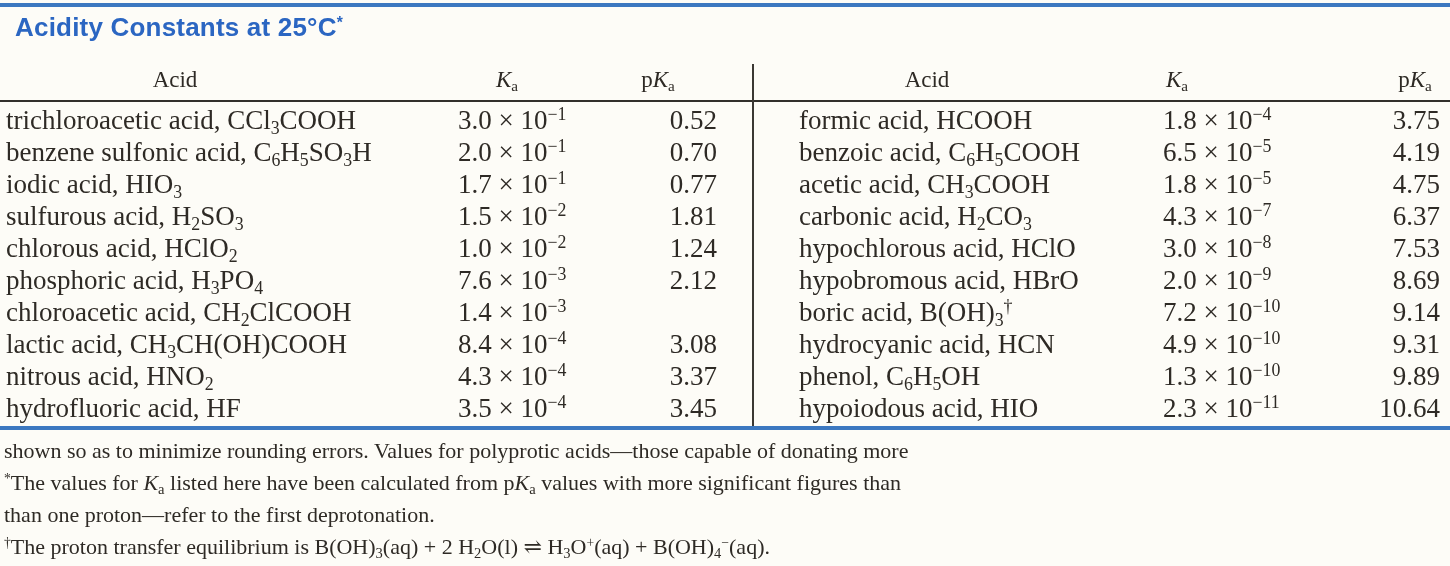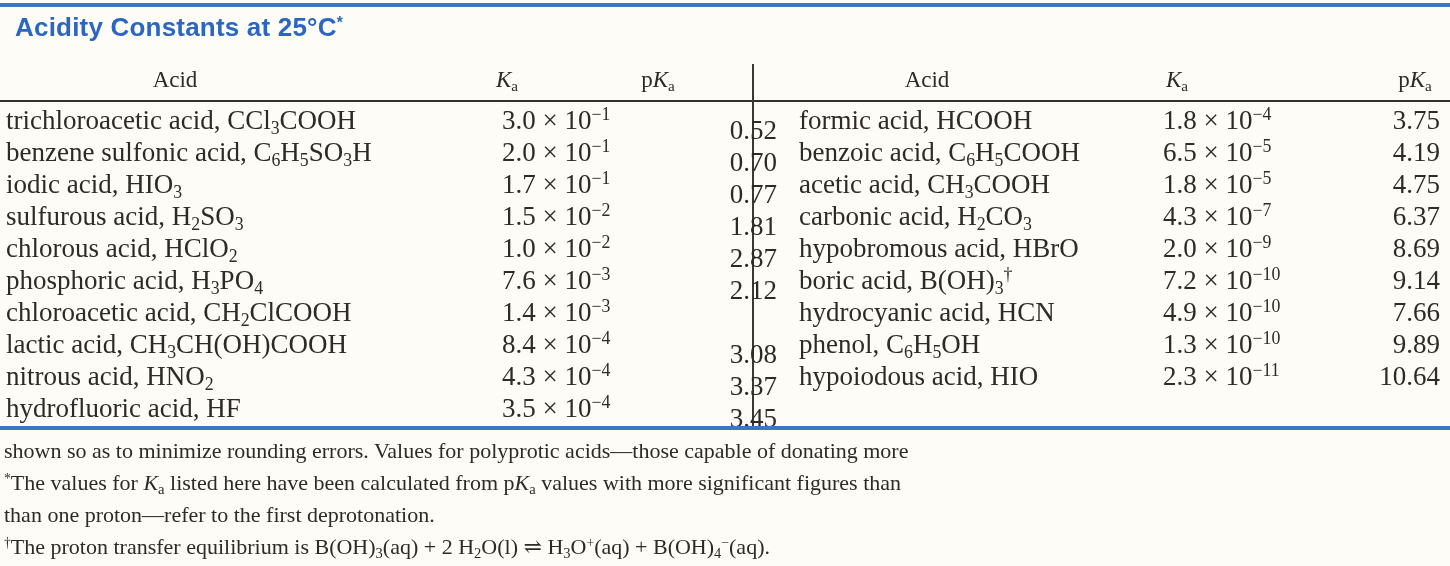--- a/index.html
+++ b/index.html
@@ -43,28 +43,28 @@
 
   .vdivider {
     position: absolute; left: 752px; top: 64px;
     width: 2px; height: 362px; background: #3b3833;
   }
 
   .tbody { position: absolute; top: 104px; font-size: 27px; }
   .tbody-left  { left: 0;     width: 753px; }
   .tbody-right { left: 753px; width: 697px; }
   .row { display: grid; height: 32px; line-height: 32px; }
-  .tbody-left  .row { grid-template-columns: 450px 165px 138px; gap: 44px; }
+  .tbody-left  .row { grid-template-columns: 450px 165px 138px; }
   .tbody-right .row { grid-template-columns: 392px 185px 120px; }
   .cell { white-space: nowrap; overflow: visible; }
   .tbody-left  .cell-acid { padding-left: 6px; }
   .tbody-right .cell-acid { padding-left: 46px; }
   .tbody-left  .cell-ka   { padding-left: 8px; }
   .tbody-right .cell-ka   { padding-left: 18px; }
-  .tbody-left  .cell-pka  { text-align: right; padding-right: 64px; margin-top: 10px; }
+  .tbody-left  .cell-pka  { text-align: right; padding-right: 36px; }
   .tbody-right .cell-pka  { text-align: right; padding-right: 10px; }
 
   sup { font-size: 66%; line-height: 0; position: relative; vertical-align: baseline; top: -0.5em; }
   sub { font-size: 66%; line-height: 0; position: relative; vertical-align: baseline; top: 0.28em; }
 
   .footnotes {
     position: absolute; left: 4px; top: 435px;
     font-size: 22px;
   }
   .fn-line { height: 32px; line-height: 32px; white-space: nowrap; }
@@ -113,21 +113,21 @@
 
       <div class="row">
         <span class="cell cell-acid">sulfurous acid, H<sub>2</sub>SO<sub>3</sub></span>
         <span class="cell cell-ka">1.5 × 10<sup>−2</sup></span>
         <span class="cell cell-pka">1.81</span>
       </div>
 
       <div class="row">
         <span class="cell cell-acid">chlorous acid, HClO<sub>2</sub></span>
         <span class="cell cell-ka">1.0 × 10<sup>−2</sup></span>
-        <span class="cell cell-pka">2.87</span>
+        <span class="cell cell-pka">1.24</span>
       </div>
 
       <div class="row">
         <span class="cell cell-acid">phosphoric acid, H<sub>3</sub>PO<sub>4</sub></span>
         <span class="cell cell-ka">7.6 × 10<sup>−3</sup></span>
         <span class="cell cell-pka">2.12</span>
       </div>
 
       <div class="row">
         <span class="cell cell-acid">chloroacetic acid, CH<sub>2</sub>ClCOOH</span>
@@ -172,37 +172,42 @@
         <span class="cell cell-ka">1.8 × 10<sup>−5</sup></span>
         <span class="cell cell-pka">4.75</span>
       </div>
 
       <div class="row">
         <span class="cell cell-acid">carbonic acid, H<sub>2</sub>CO<sub>3</sub></span>
         <span class="cell cell-ka">4.3 × 10<sup>−7</sup></span>
         <span class="cell cell-pka">6.37</span>
       </div>
 
+      <div class="row">
+        <span class="cell cell-acid">hypochlorous acid, HClO</span>
+        <span class="cell cell-ka">3.0 × 10<sup>−8</sup></span>
+        <span class="cell cell-pka">7.53</span>
+      </div>
 
       <div class="row">
         <span class="cell cell-acid">hypobromous acid, HBrO</span>
         <span class="cell cell-ka">2.0 × 10<sup>−9</sup></span>
         <span class="cell cell-pka">8.69</span>
       </div>
 
       <div class="row">
         <span class="cell cell-acid">boric acid, B(OH)<sub>3</sub><sup>†</sup></span>
         <span class="cell cell-ka">7.2 × 10<sup>−10</sup></span>
         <span class="cell cell-pka">9.14</span>
       </div>
 
       <div class="row">
         <span class="cell cell-acid">hydrocyanic acid, HCN</span>
         <span class="cell cell-ka">4.9 × 10<sup>−10</sup></span>
-        <span class="cell cell-pka">7.66</span>
+        <span class="cell cell-pka">9.31</span>
       </div>
 
       <div class="row">
         <span class="cell cell-acid">phenol, C<sub>6</sub>H<sub>5</sub>OH</span>
         <span class="cell cell-ka">1.3 × 10<sup>−10</sup></span>
         <span class="cell cell-pka">9.89</span>
       </div>
 
       <div class="row">
         <span class="cell cell-acid">hypoiodous acid, HIO</span>

